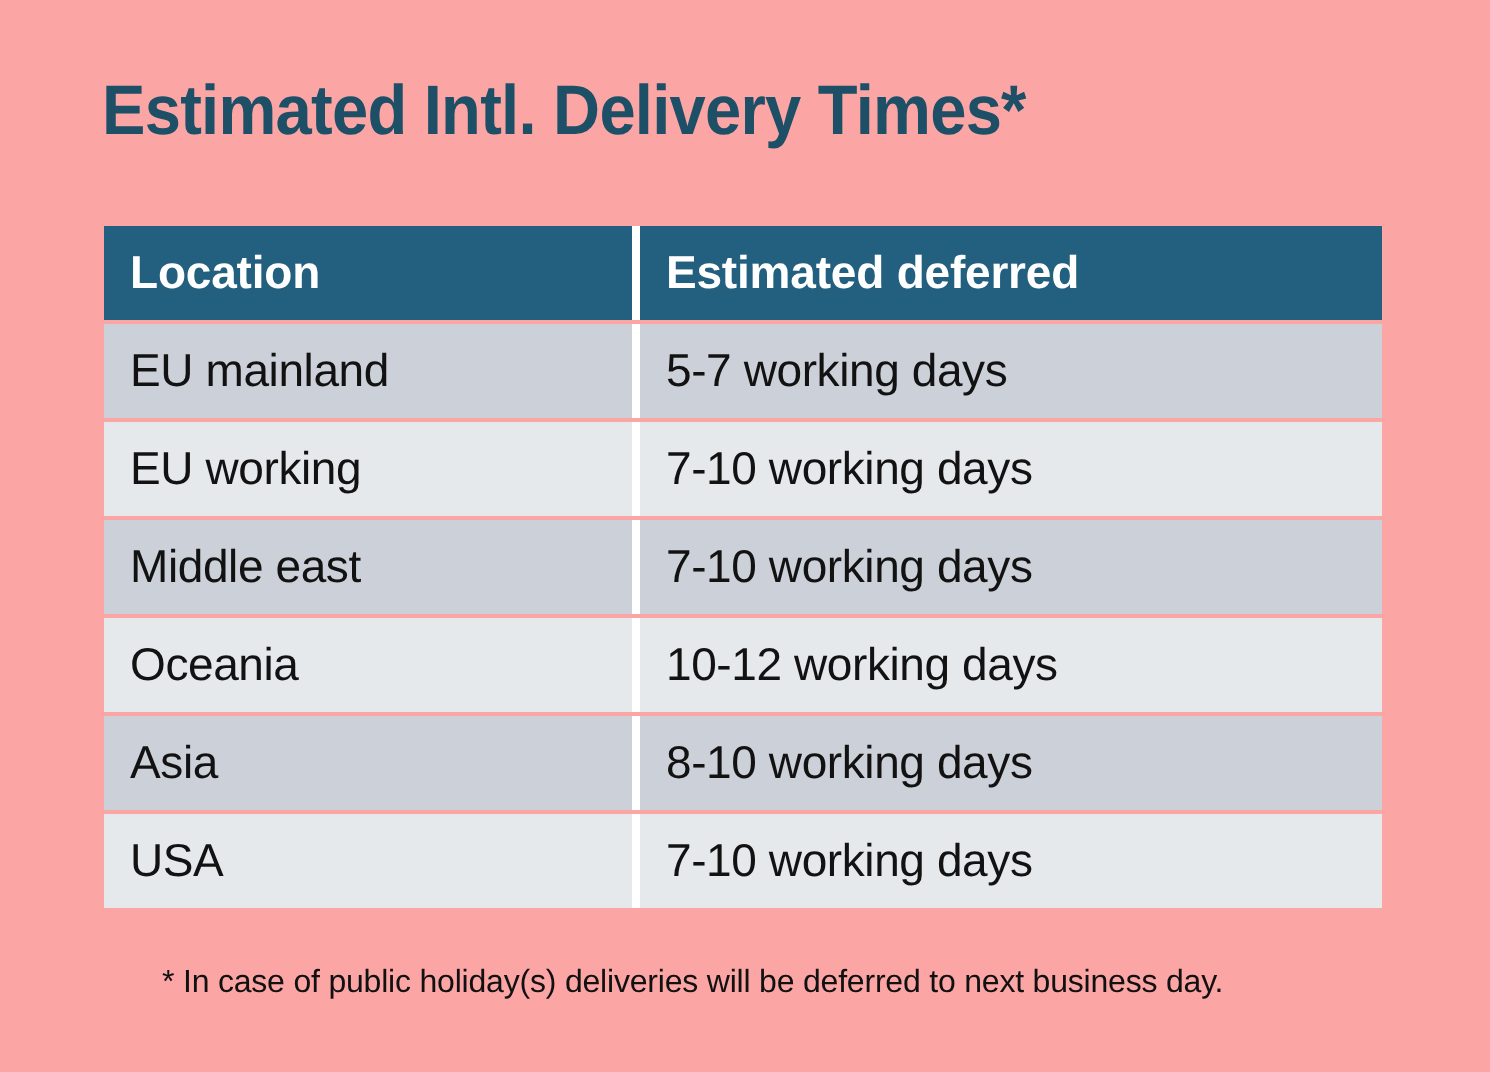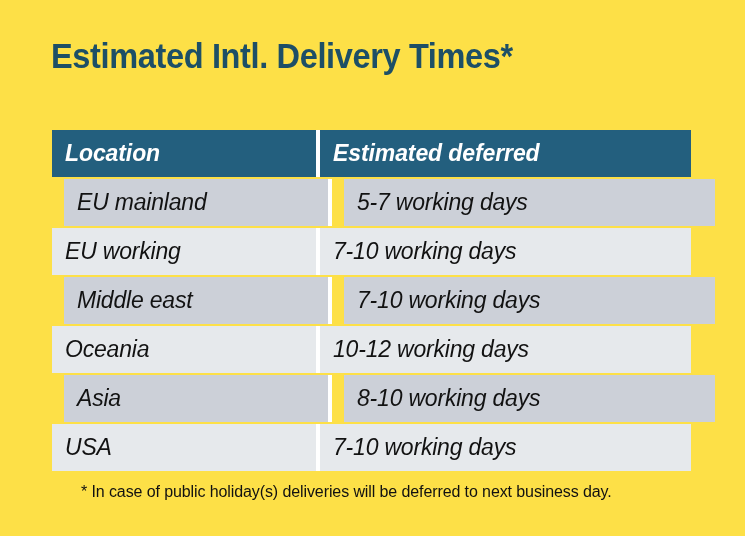--- a/index.html
+++ b/index.html
@@ -12,21 +12,21 @@
     height: 536px;
     background: #ffffff;
     font-family: "Liberation Sans", "DejaVu Sans", sans-serif;
     overflow: hidden;
   }
 
   #page {
     position: relative;
     width: 745px;
     height: 536px;
-    background: #fde047;
+    background: #fca5a5;
   }
 
   
   #page-title {
     position: absolute;
     left: 51px;
     top: 34px;
     font-size: 35px;
     line-height: 44px;
     font-weight: 600;
@@ -34,23 +34,22 @@
     color: #1d4f66;
     white-space: nowrap;
     transform: scaleX(0.93);
     transform-origin: left center;
   }
 
   
   #delivery-table {
     position: absolute;
     left: 52px;
-    top: 130px;
+    top: 113px;
     width: 639px;
-    font-style: italic;
   }
 
   .trow {
     display: flex;
     width: 100%;
     margin-bottom: 2px;
   }
   .trow:last-child {
     margin-bottom: 0;
     border-radius: 16px;
@@ -93,21 +92,21 @@
   }
 
   
   .body-row .cell {
     height: 47px;
     color: #121212;
     font-size: 23px;
     font-weight: 400;
     letter-spacing: -0.2px;
   }
-  .body-row.band-dark .cell { background: #ccd0d8; margin-left: 12px; }
+  .body-row.band-dark .cell { background: #ccd0d8; }
   .body-row.band-light .cell { background: #e6e9ec; }
 
   
   #footnote {
     position: absolute;
     left: 62px;
     top: 481px;
     font-size: 16px;
     line-height: 22px;
     font-weight: 400;

